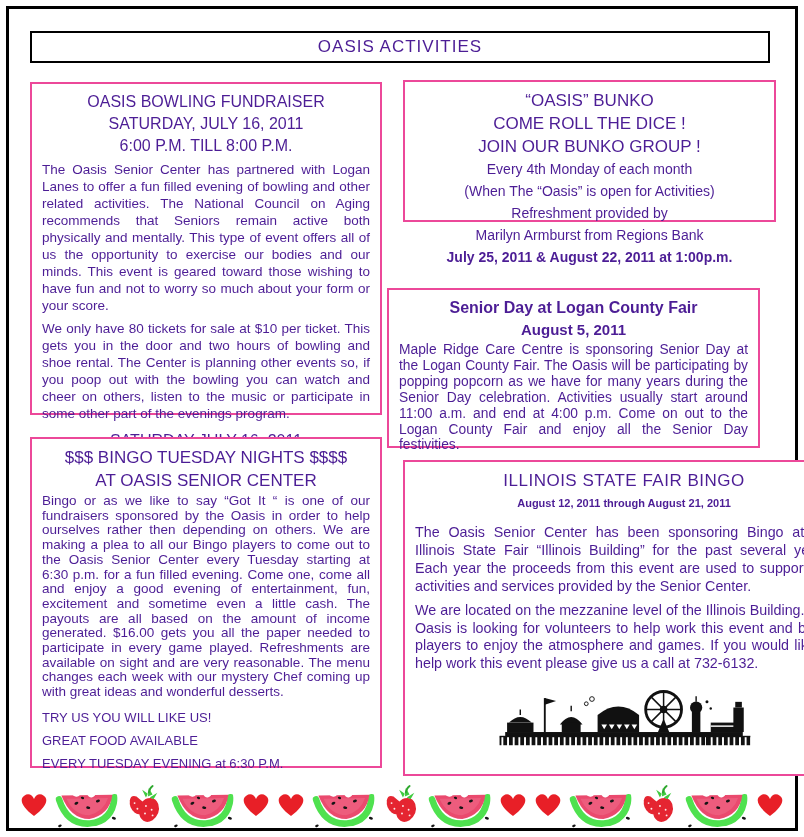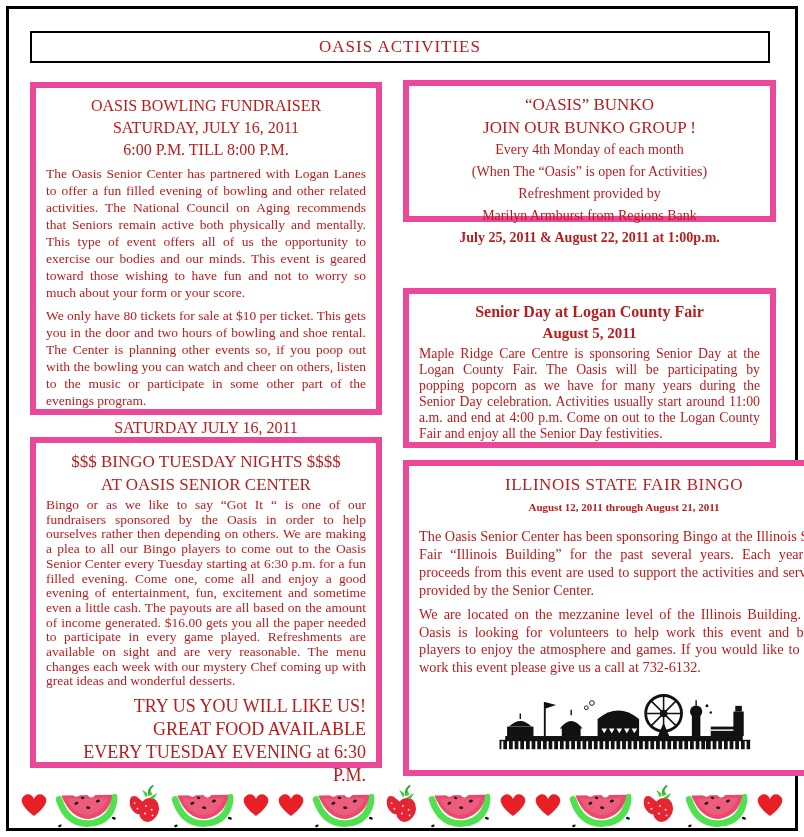--- a/index.html
+++ b/index.html
@@ -1,51 +1,51 @@
 <!DOCTYPE html>
 <html><head>
 <meta charset="utf-8">
 <style>
   * { margin:0; padding:0; box-sizing:border-box; }
   html,body { background:#f2f2f2; }
   .page {
     position:relative; width:804px; height:837px; margin:0 auto;
-    background:#ffffff; color:#b91c1c;
-    font-family:Liberation Serif, serif;
+    background:#ffffff; color:#4c1d95;
+    font-family:Liberation Sans, sans-serif;
     overflow:hidden;
   }
   .page-border { position:absolute; inset:6px; border:3px solid #000; pointer-events:none; }
 
   .title-box {
     position:absolute; left:30px; top:31px; width:740px; height:32px;
     border:2px solid #000; display:flex; align-items:center; justify-content:center;
   }
   .title-box span { font-size:17px; letter-spacing:1px; }
 
-  .box { position:absolute; border:6px solid #ec4899; background:#fff; padding:7px 10px 6px 10px; }
+  .box { position:absolute; border:2px solid #ec4899; background:#fff; padding:7px 10px 6px 10px; }
   #bowling  { left:30px;  top:82px;  width:352px; height:333px; }
   #bingo    { left:30px;  top:437px; width:352px; height:331px; }
   #bunko    { left:403px; top:80px;  width:373px; height:142px; text-align:center; }
-  #senior   { left:403px; top:288px; width:373px; height:160px; }
+  #senior   { left:387px; top:288px; width:373px; height:160px; }
   #illinois { left:403px; top:460px; width:442px; height:316px; }
 
   .h-center { text-align:center; }
   .head-lg  { font-size:16px; line-height:22px; }
   .head-xl  { font-size:17px; line-height:23px; }
   .bold     { font-weight:bold; }
 
   .body-txt { font-size:13.5px; line-height:17px; text-align:justify; }
   #bingo .body-txt { line-height:14.7px; }
   #senior .body-txt { font-size:13.8px; line-height:15.9px; }
   #illinois .body-txt { font-size:14.3px; line-height:17.9px; }
 
   .mt2{margin-top:2px;} .mt4{margin-top:4px;} .mt6{margin-top:6px;} .mt8{margin-top:8px;} .mt10{margin-top:10px;}
 
   #bunko .sub { font-size:14px; line-height:22px; }
-  #bingo .closing { font-size:18px; line-height:23px; text-align:right; }
+  #bingo .closing { font-size:13px; line-height:23px; text-align:left; }
 
   .fair-art { display:block; margin:10px auto 0 auto; }
 
   .footer-strip {
     position:absolute; left:20px; right:20px; top:781px; height:48px;
     display:flex; align-items:center; justify-content:center; gap:9px;
   }
   .deco { display:inline-block; line-height:0; }
   .deco.melon { transform:rotate(-6deg); }
 </style>
@@ -72,20 +72,21 @@
     <div class="h-center head-xl">$$$ BINGO TUESDAY NIGHTS $$$$</div>
     <div class="h-center head-xl">AT OASIS SENIOR CENTER</div>
     <p class="body-txt mt2">Bingo or as we like to say “Got It “ is one of  our  fundraisers sponsored by the Oasis in order to help ourselves rather then depending on others. We are making a plea to all our Bingo players to come out to the Oasis Senior Center every Tuesday starting at 6:30 p.m. for a fun filled evening. Come one, come all and enjoy a good evening of entertainment, fun, excitement and sometime even a little cash. The payouts are all based on the amount of income generated. $16.00 gets you all the paper needed to participate in every game played. Refreshments are available on sight and are very reasonable. The menu changes each week with our mystery Chef coming up with great ideas and wonderful desserts.</p>
     <div class="closing mt6">TRY US YOU WILL LIKE US!</div>
     <div class="closing">GREAT FOOD AVAILABLE</div>
     <div class="closing">EVERY TUESDAY EVENING at 6:30 P.M.</div>
   </div>
 
   <div class="box" id="bunko">
     <div class="head-xl">“OASIS” BUNKO</div>
+    <div class="head-xl">COME ROLL THE DICE !</div>
     <div class="head-xl">JOIN OUR BUNKO GROUP !</div>
     <div class="sub">Every 4th Monday of each month</div>
     <div class="sub">(When The “Oasis” is open for Activities)</div>
     <div class="sub">Refreshment provided by</div>
     <div class="sub">Marilyn Armburst from Regions Bank</div>
     <div class="sub bold">July 25, 2011 &amp; August 22, 2011 at 1:00p.m.</div>
   </div>
 
   <div class="box" id="senior">
     <div class="h-center head-lg bold">Senior Day at Logan County Fair</div>

